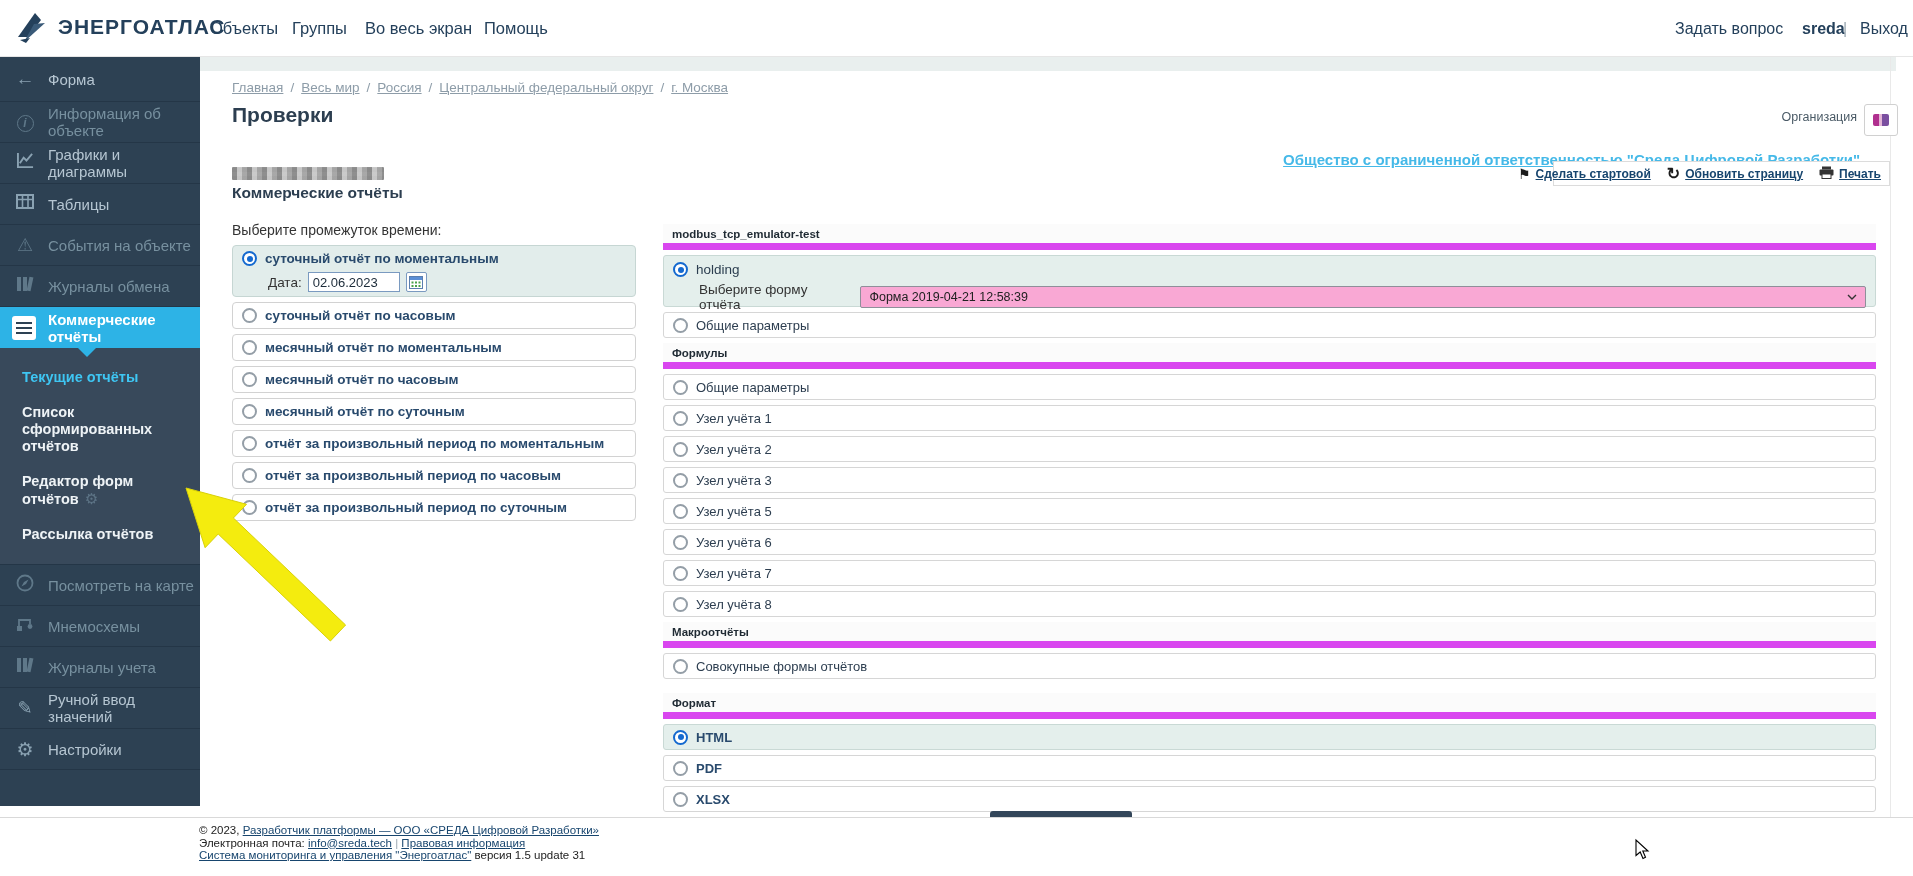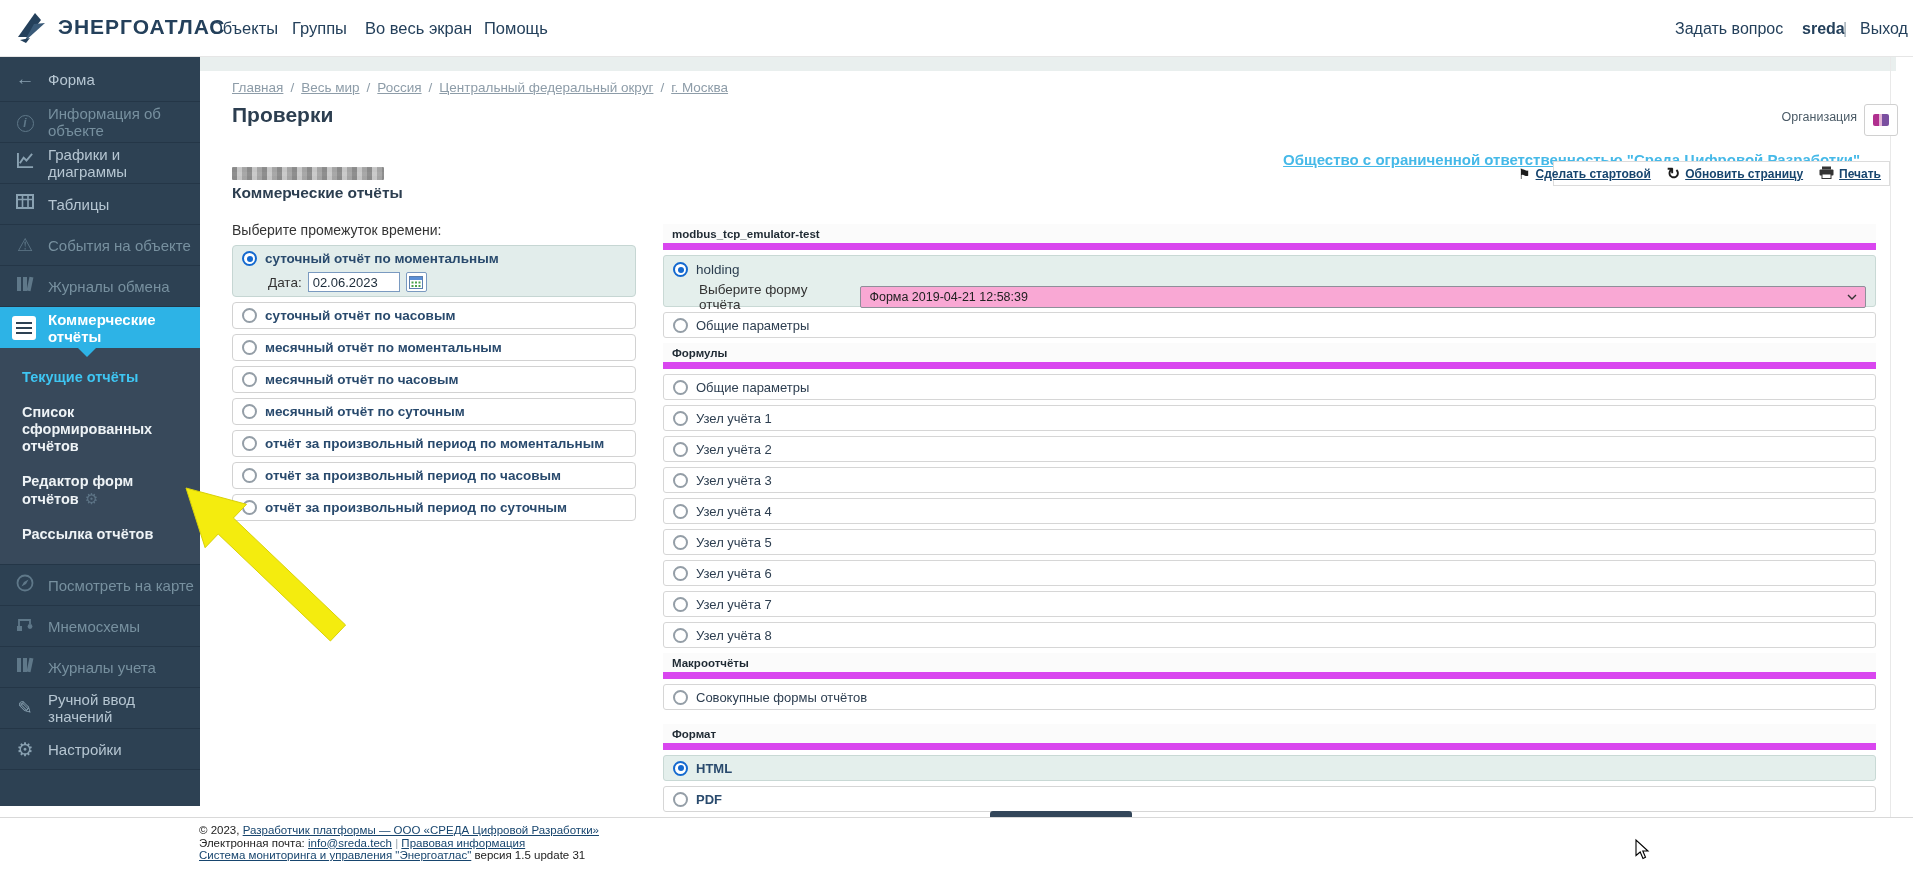--- a/index.html
+++ b/index.html
@@ -373,24 +373,20 @@
   <div class="rp-card">
     <span class="radio"></span>
     <span class="lbl">Узел учёта 2</span>
   </div>
   <div class="rp-card">
     <span class="radio"></span>
     <span class="lbl">Узел учёта 3</span>
   </div>
   <div class="rp-card">
     <span class="radio"></span>
-    <span class="lbl">Узел учёта 4</span>
-  </div>
-  <div class="rp-card">
-    <span class="radio"></span>
     <span class="lbl">Узел учёта 5</span>
   </div>
   <div class="rp-card">
     <span class="radio"></span>
     <span class="lbl">Узел учёта 6</span>
   </div>
   <div class="rp-card">
     <span class="radio"></span>
     <span class="lbl">Узел учёта 7</span>
   </div>

